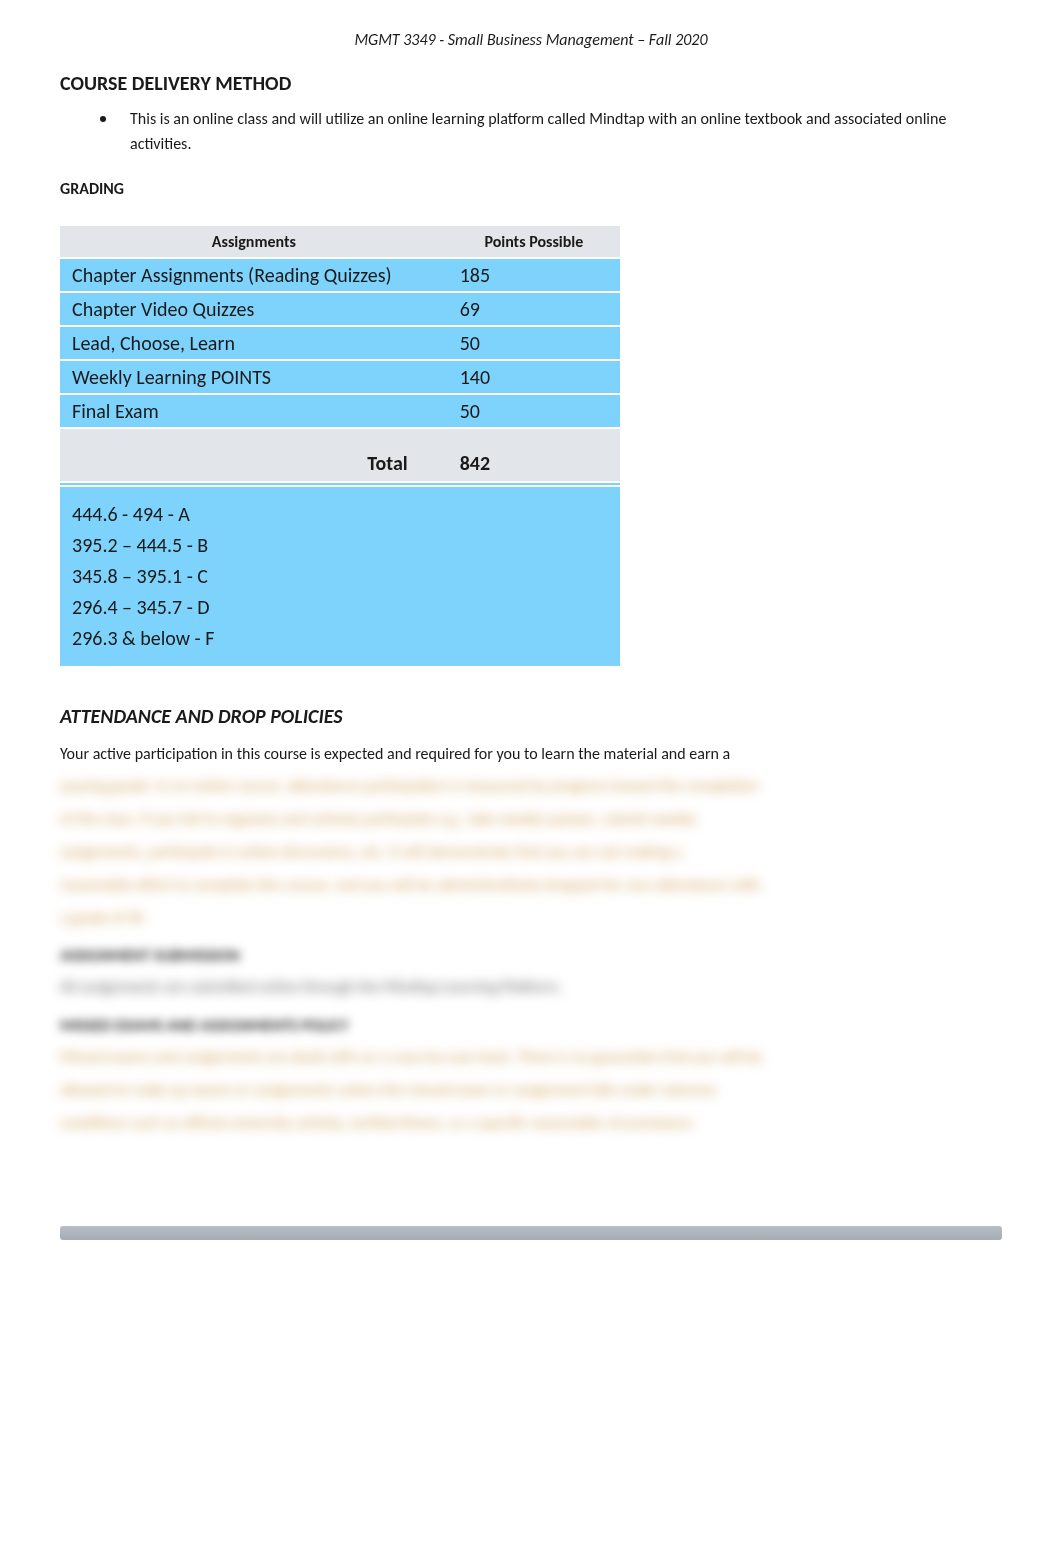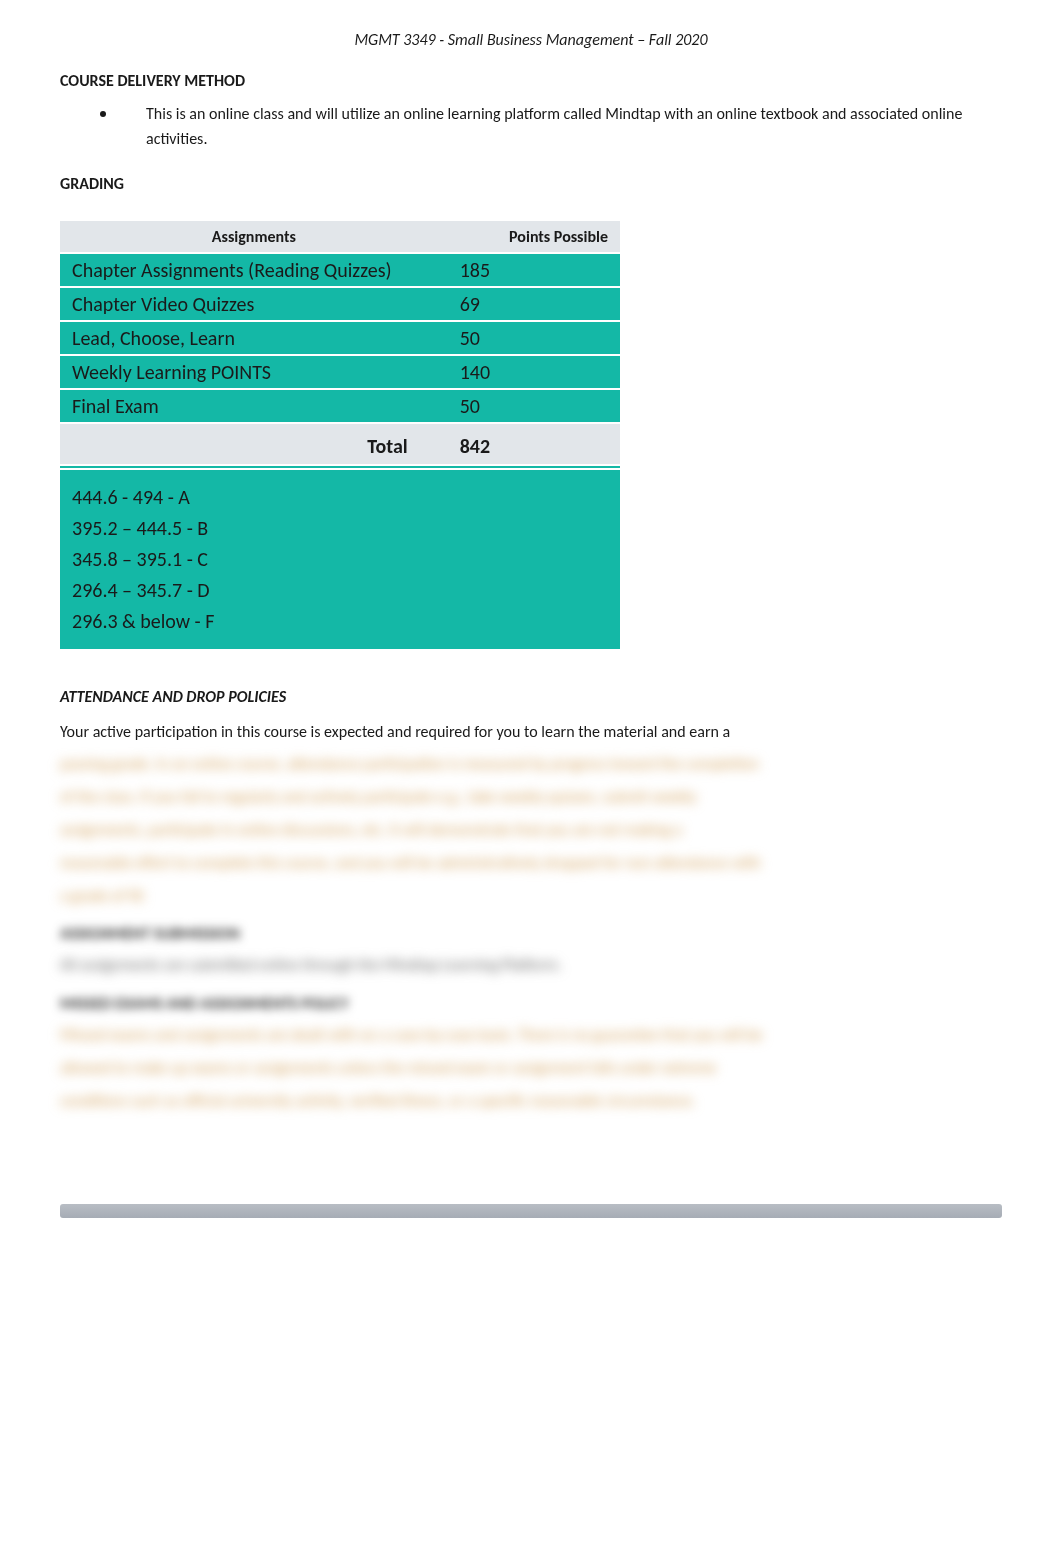--- a/index.html
+++ b/index.html
@@ -11,29 +11,28 @@
     color: #1a1a1a;
   }
   .header-text {
     text-align: center;
     font-size: 16px;
     margin-bottom: 22px;
     font-style: italic;
   }
   .section-heading {
     font-weight: 700;
-    font-size: 16px;
+    font-size: 20px;
     margin-bottom: 12px;
   }
   .bullet-row {
     display: flex;
     align-items: flex-start;
     margin-left: 40px;
     margin-bottom: 22px;
-    gap: 16px;
   }
   .bullet-dot {
     width: 6px;
     height: 6px;
     background: #1a1a1a;
     border-radius: 50%;
     margin-top: 9px;
     margin-right: 24px;
     flex-shrink: 0;
   }
@@ -48,39 +47,39 @@
   }
   .grading-block {
     width: 560px;
     margin-bottom: 36px;
   }
   .grading-table {
     width: 100%;
     border-collapse: separate;
     border-spacing: 0 2px;
   }
-  .grading-table tr { background: #14b8a6; }
+  .grading-table tr { background: #7dd3fc; }
   .grading-table th {
     background: #e2e6ea;
     font-weight: 700;
     font-size: 16px;
     padding: 6px 12px;
   }
   .grading-table th.col-asgn { text-align: center; width: 360px; }
-  .grading-table th.col-pts { text-align: right; width: 160px; }
+  .grading-table th.col-pts { text-align: center; width: 160px; }
   .grading-table td {
     font-size: 20px;
     padding: 4px 12px;
   }
   .grading-table td.asgn { text-align: left; }
   .grading-table td.pts { text-align: left; padding-right: 20px; }
   .grading-table tr.total-row td {
     background: #e2e6ea;
     font-weight: 700;
-    padding-top: 10px;
+    padding-top: 22px;
     padding-bottom: 6px;
   }
   .grading-table tr.total-row td.asgn { text-align: right; padding-right: 40px; }
   .grading-table td.grade-scale {
     padding: 12px 12px;
     line-height: 1.55;
   }
   .body-para {
     font-size: 16px;
     line-height: 1.55;

